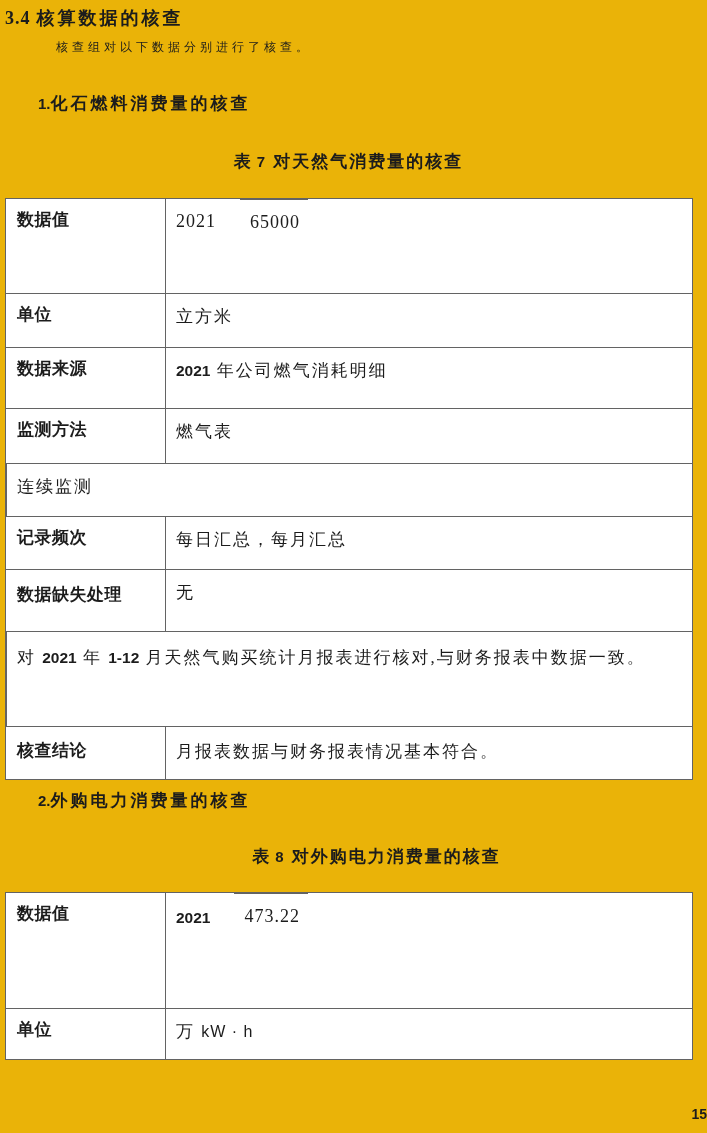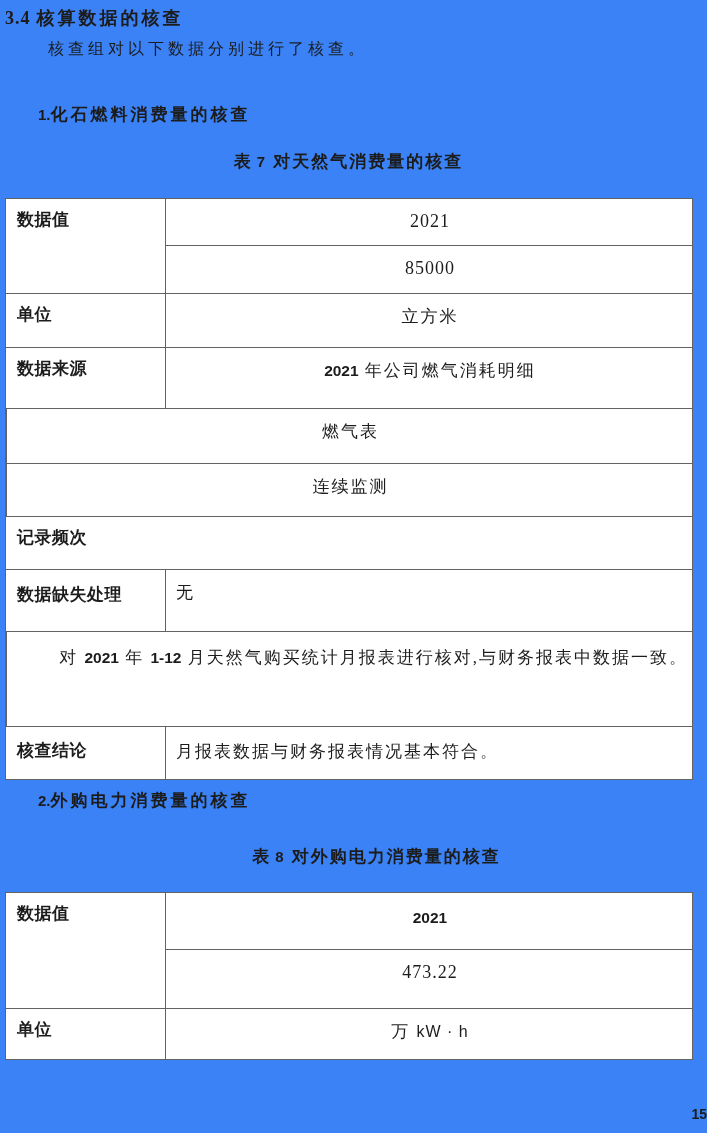--- a/index.html
+++ b/index.html
@@ -1,35 +1,35 @@
 <!DOCTYPE html>
 <html><head>
 <meta charset="utf-8">
 <style>
   html,body{margin:0;padding:0;background:#e8e8e8;}
   .page{
     position:relative;
     width:707px;height:1133px;
     margin:0 auto;
-    background:#3b82f6;
+    background:#eab308;
     font-family:"Liberation Serif","DejaVu Serif",serif;
     color:#1c1c1c;
     overflow:hidden;
   }
   .abs{position:absolute;}
   
   .h-sec{
     top:6px;left:5px;
     font-size:18px;font-weight:bold;
     letter-spacing:3px;white-space:nowrap;
   }
   .h-sec .hnum{letter-spacing:1px;margin-right:6px;}
   .intro{
-    top:39px;left:48px;
-    font-size:16px;letter-spacing:4px;white-space:nowrap;
+    top:39px;left:56px;
+    font-size:12px;letter-spacing:4px;white-space:nowrap;
   }
   .h-sub{
     left:38px;
     font-size:17px;font-weight:bold;
     letter-spacing:3px;white-space:nowrap;
   }
   .h-sub .hnum{
     font-family:"Liberation Sans","DejaVu Sans",sans-serif;
     font-size:15px;letter-spacing:0;
   }
@@ -52,21 +52,21 @@
   .trow:first-child{border-top:none;}
   .tlabel{
     flex:0 0 159px;width:159px;box-sizing:border-box;
     padding:11px 6px 0 11px;
     font-weight:bold;font-size:17px;letter-spacing:0.5px;
     line-height:20px;
   }
   .vcol{
     flex:1;box-sizing:border-box;
     border-left:1.5px solid #636363;
-    display:flex;flex-direction:column;
+    display:flex;gap:16px;
   }
   .tval{
     box-sizing:border-box;
     padding:12px 8px 0 10px;
     font-size:17px;letter-spacing:2px;
     text-align:center;line-height:33px;
   }
   .tval.top{line-height:21px;}
   .tval.left{text-align:left;}
   .sub{box-sizing:border-box;}
@@ -93,66 +93,70 @@
 <body>
 
 <div class="page">
 
   <div class="abs h-sec">
     <span class="hnum">3.4</span><span>核算数据的核查</span>
   </div>
 
   <div class="abs intro">核查组对以下数据分别进行了核查。</div>
 
-  <div class="abs h-sub" style="top:103px;">
+  <div class="abs h-sub" style="top:92px;">
     <span class="hnum">1.</span><span>化石燃料消费量的核查</span>
   </div>
 
   <div class="abs caption" style="top:150px;">
     <span>表</span><span class="num-b">7</span><span>对天然气消费量的核查</span>
   </div>
 
   <div class="abs tbl" style="top:198px;">
 
     <div class="trow" style="height:94px;">
       <div class="tlabel">数据值</div>
       <div class="vcol">
         <div class="tval sub top" style="height:46px;"><span class="num-serif">2021</span></div>
-        <div class="tval sub top" style="height:48px;"><span class="num-serif">85000</span></div>
+        <div class="tval sub top" style="height:48px;"><span class="num-serif">65000</span></div>
       </div>
     </div>
 
     <div class="trow" style="height:54px;">
       <div class="tlabel">单位</div>
       <div class="vcol">
           <div class="tval top">立方米</div>
         </div>
     </div>
 
     <div class="trow" style="height:61px;">
       <div class="tlabel">数据来源</div>
       <div class="vcol">
         <div class="tval top"><span class="num-bsans">2021</span><span> 年公司燃气消耗明细</span></div>
       </div>
     </div>
 
     <div class="trow" style="height:55px;">
+      <div class="tlabel">监测方法</div>
       <div class="vcol">
           <div class="tval top">燃气表</div>
         </div>
     </div>
 
     <div class="trow" style="height:53px;">
       <div class="vcol">
           <div class="tval top">连续监测</div>
         </div>
     </div>
 
     <div class="trow" style="height:53px;">
       <div class="tlabel">记录频次</div>
+      <div class="vcol">
+          <div class="tval top">每日汇总，每月汇总</div>
+        </div>
     </div>
 
     <div class="trow" style="height:62px;">
       <div class="tlabel" style="padding-top:15px;">数据缺失处理</div>
       <div class="vcol">
           <div class="tval top left">无</div>
         </div>
     </div>
 
     <div class="trow" style="height:95px;">

